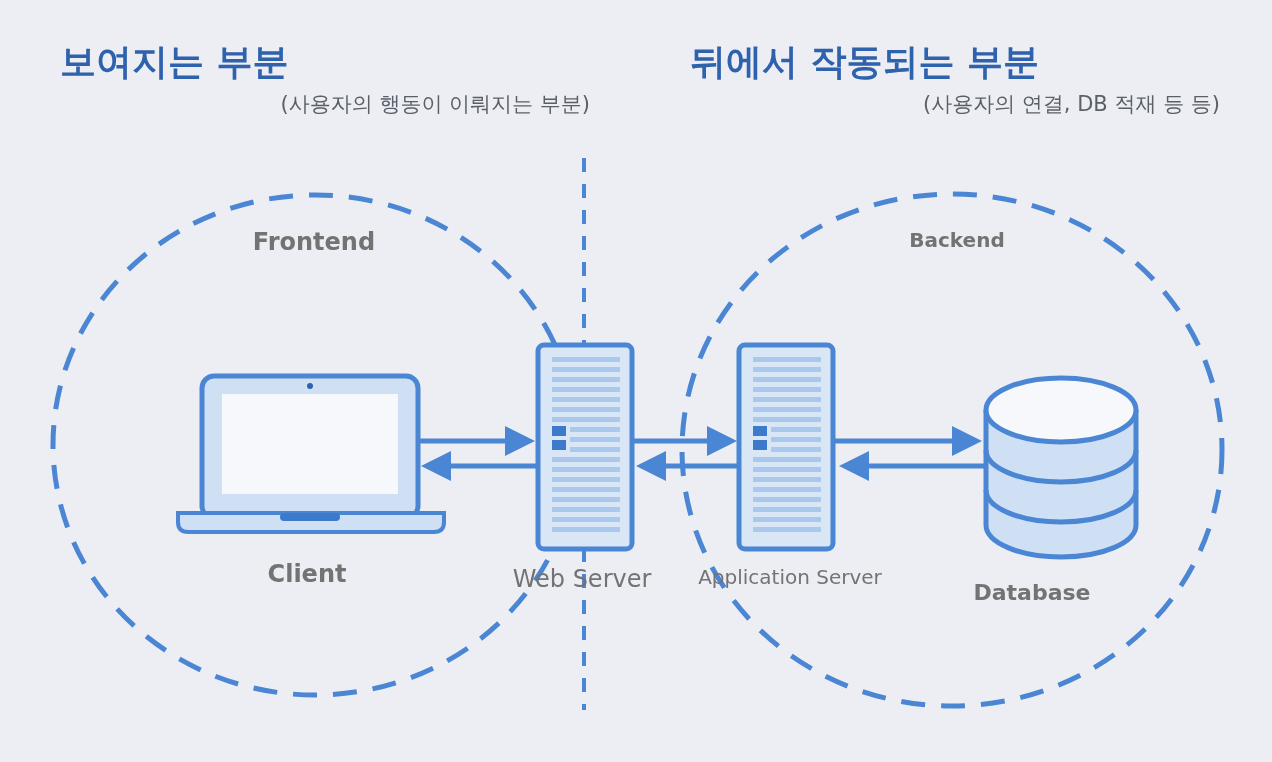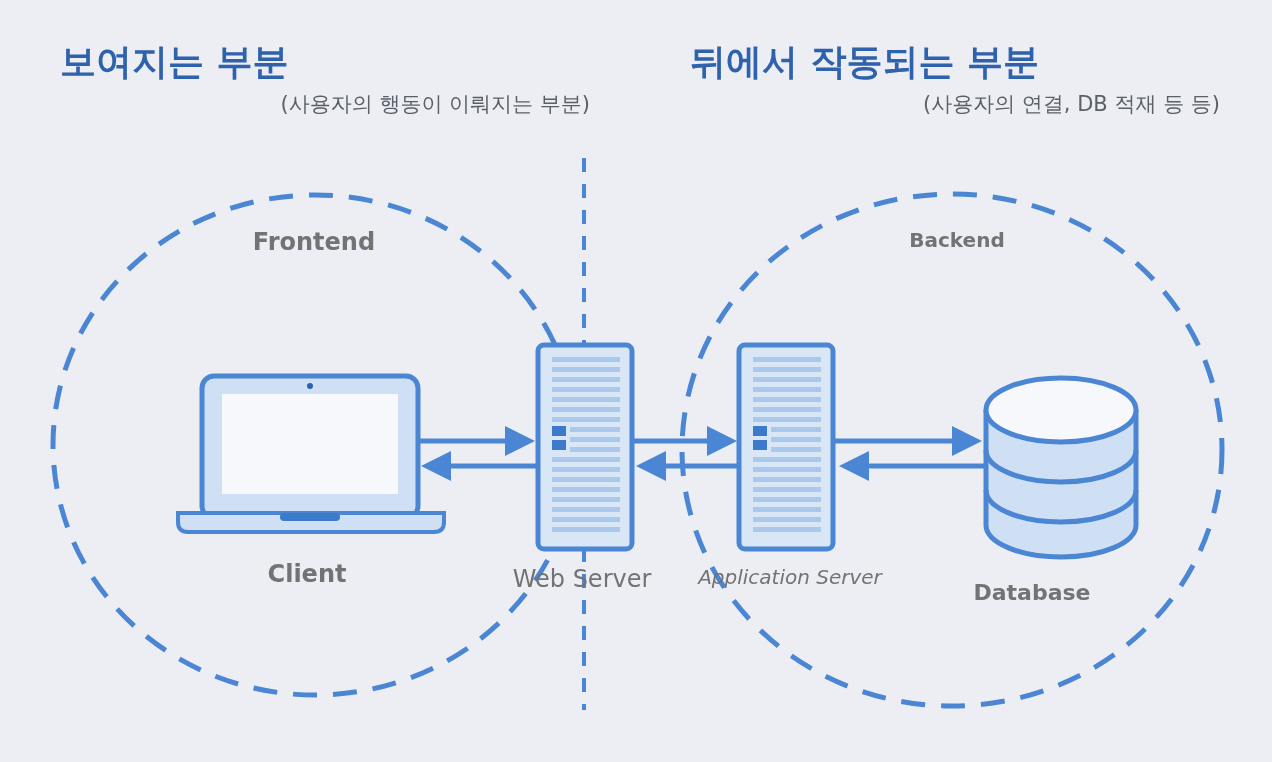--- a/index.html
+++ b/index.html
@@ -105,14 +105,14 @@
 <div class="title" style="left:60px; width:500px; top:38px;">보여지는 부분</div>
 <div class="subtitle" style="left:30px; width:560px; top:90px;">(사용자의 행동이 이뤄지는 부분)</div>
 <div class="title" style="left:690px; width:500px; top:38px;">뒤에서 작동되는 부분</div>
 <div class="subtitle" style="left:660px; width:560px; top:90px;">(사용자의 연결, DB 적재 등 등)</div>
 
 <div class="label bold" style="left:214px; width:200px; top:228px; font-size:24px;">Frontend</div>
 <div class="label bold" style="left:857px; width:200px; top:228px; font-size:20px;">Backend</div>
 
 <div class="label bold" style="left:207px; width:200px; top:560px; font-size:24px;">Client</div>
 <div class="label" style="left:482px; width:200px; top:565px; font-size:24px;">Web Server</div>
-<div class="label" style="left:670px; width:240px; top:565px; font-size:20px;font-style:italic;">Application Server</div>
+<div class="label" style="left:670px; width:240px; top:565px; font-size:20px;">Application Server</div>
 <div class="label bold" style="left:932px; width:200px; top:580px; font-size:22px;">Database</div>
 
 </body></html>

